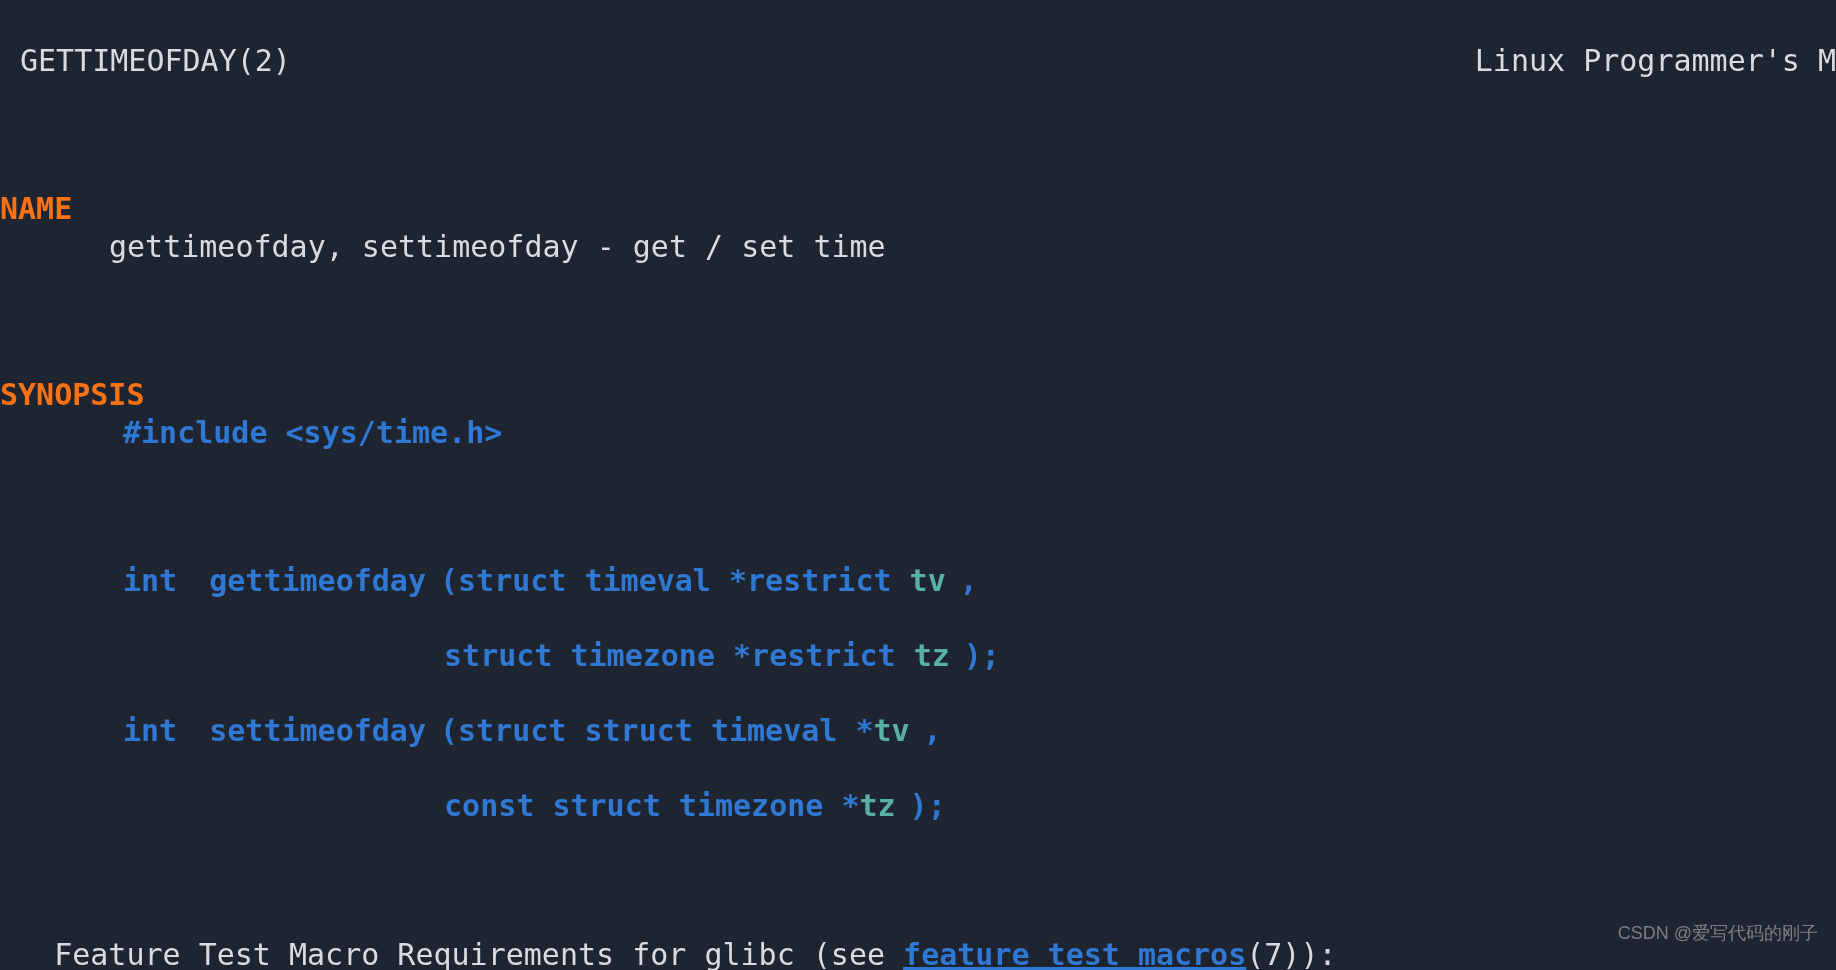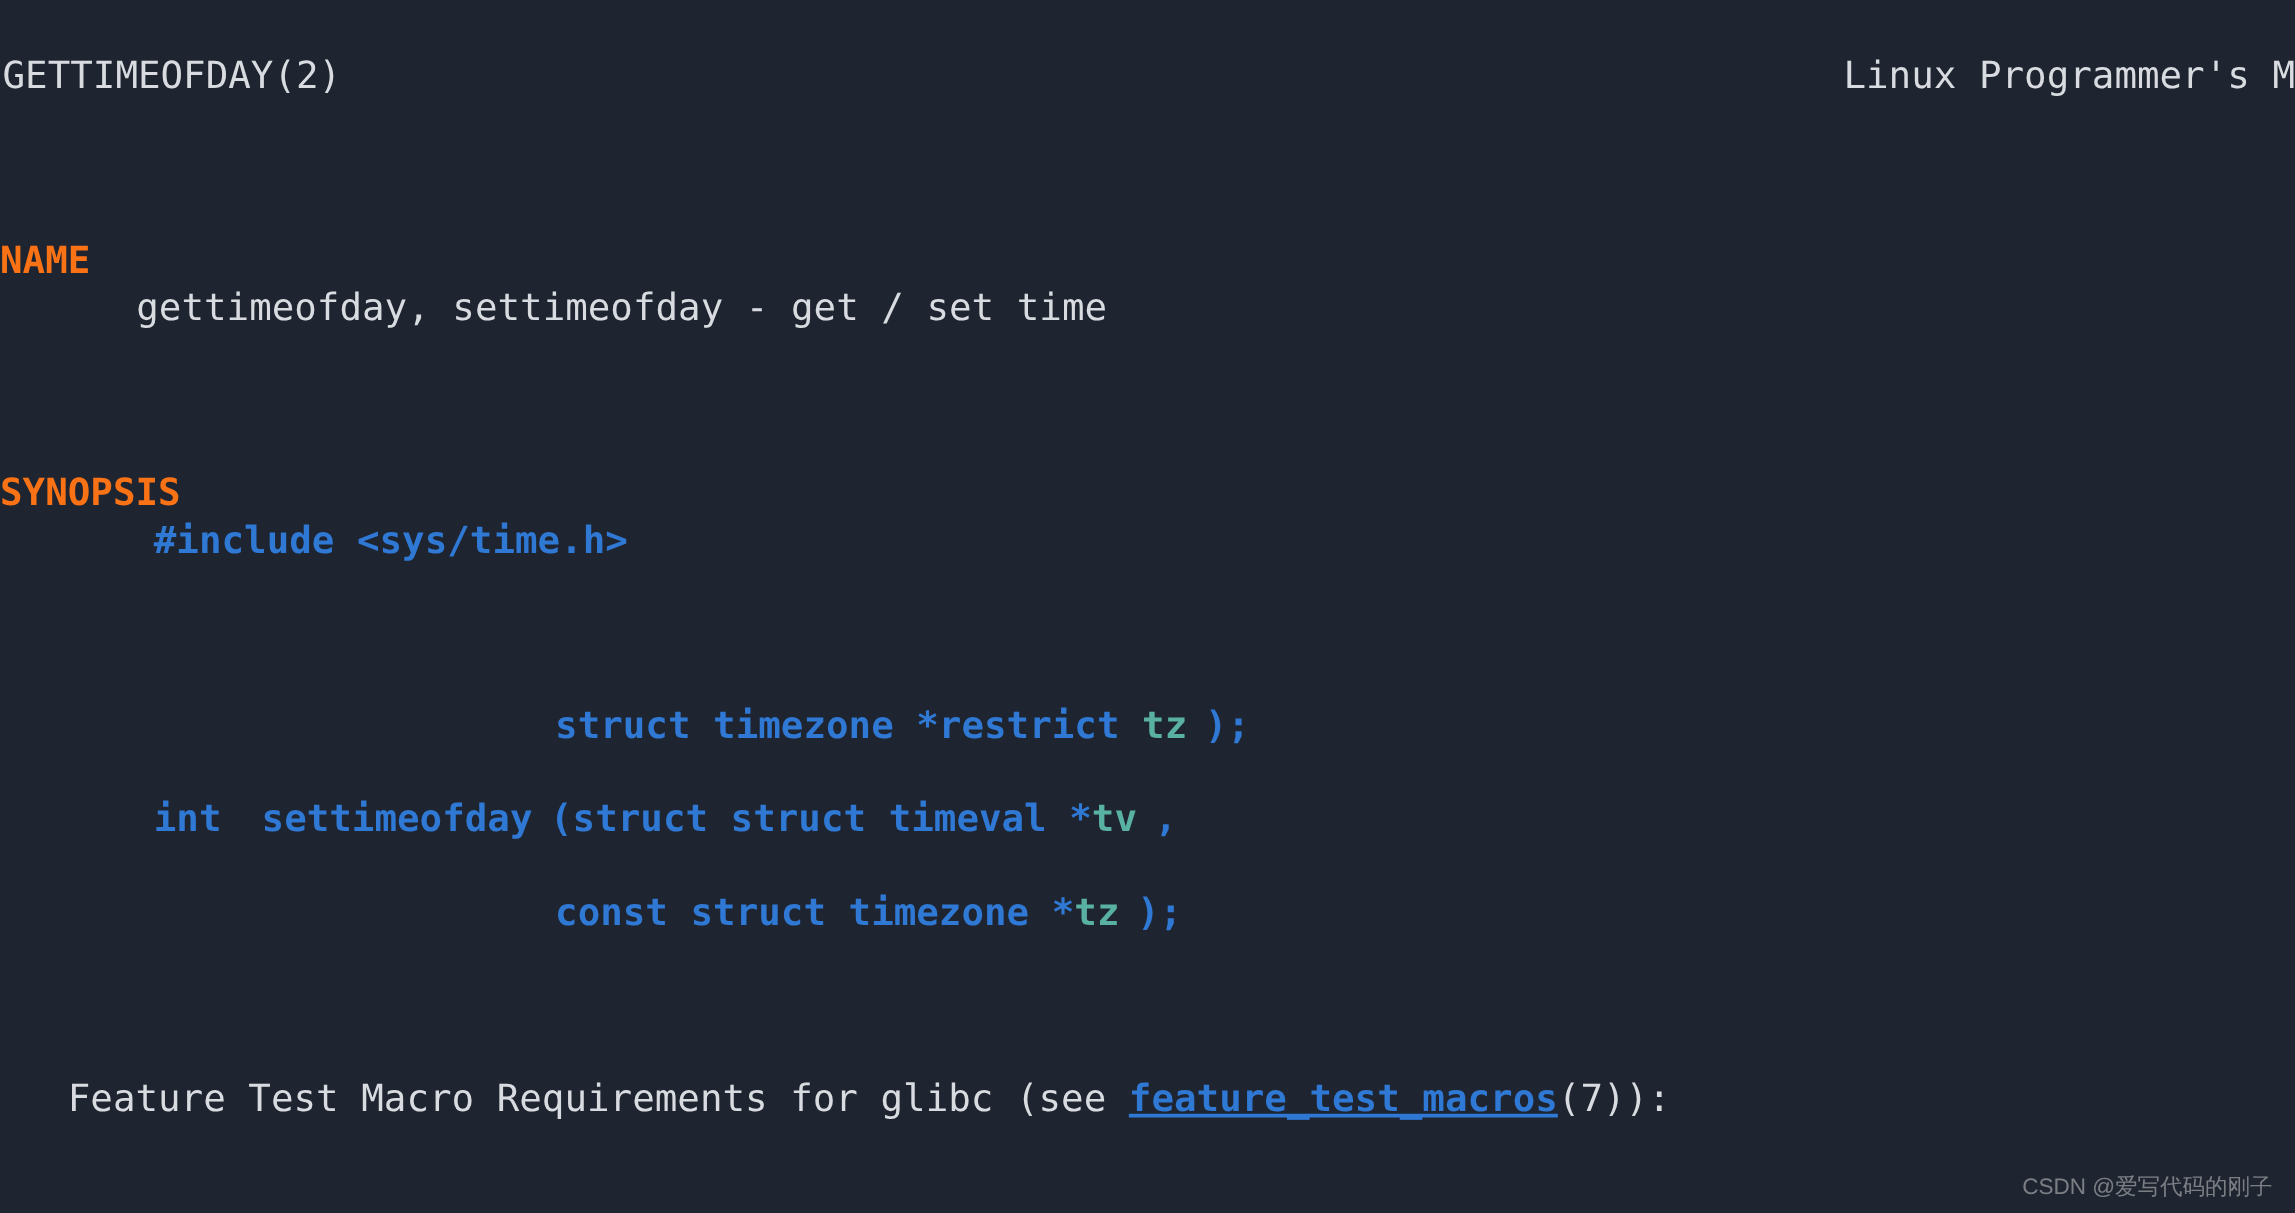--- a/index.html
+++ b/index.html
@@ -18,21 +18,21 @@
   .manpage {
     white-space: pre;
     padding: 0;
   }
   .header-row {
     display: flex;
     justify-content: space-between;
     width: 100%;
     padding-top: 4px;
   }
-  .header-left { padding-left: 2px; }
+  .header-left { padding-left: 20px; }
   .header-right { padding-right: 0; }
   .sect {
     color: #f97316;
     font-weight: bold;
   }
   .blue {
     color: #2f78d4;
     font-weight: bold;
     margin-left: 14px;
   }
@@ -45,41 +45,42 @@
   }
   .teal {
     color: #59b1a3;
     font-weight: bold;
   }
   .indent1 { padding-left: 109px; display:block;}
   .blank { height: 36px; }
   .watermark {
     position: absolute;
     right: 18px;
-    bottom: 10px;
+    bottom: 26px;
     font-family: sans-serif;
     font-size: 18px;
     color: rgba(200,200,200,0.55);
   }
 </style>
 </head>
 <body>
 
 <div class="manpage">
 <div class="header-row">
 <span class="header-left">GETTIMEOFDAY(2)</span>
 <span class="header-right">Linux Programmer's M</span>
 </div>
 <div class="blank"></div>
 <span class="sect">NAME</span>
 <span class="indent1">gettimeofday, settimeofday - get / set time</span>
 <div class="blank"></div>
 <span class="sect">SYNOPSIS</span>
 <span class="indent1"><span class="blue">#include &lt;sys/time.h&gt;</span></span>
 <div class="blank"></div>
+<span class="indent1"><span class="blue">int </span><span class="blue">gettimeofday</span><span class="blue">(struct timeval *restrict </span><span class="teal">tv</span><span class="blue">,</span></span>
 <span class="indent1"><span class="blue">                 </span><span class="blue">struct timezone *restrict </span><span class="teal">tz</span><span class="blue">);</span></span>
 <span class="indent1"><span class="blue">int </span><span class="blue">settimeofday</span><span class="blue">(struct struct timeval *</span><span class="teal">tv</span><span class="blue">,</span></span>
 <span class="indent1"><span class="blue">                 </span><span class="blue">const struct timezone *</span><span class="teal">tz</span><span class="blue">);</span></span>
 <div class="blank"></div>
 <span><span>   Feature Test Macro Requirements for glibc (see </span><span class="bheavy under">feature_test_macros</span><span>(7)):</span></span>
 
 
 
 
 

